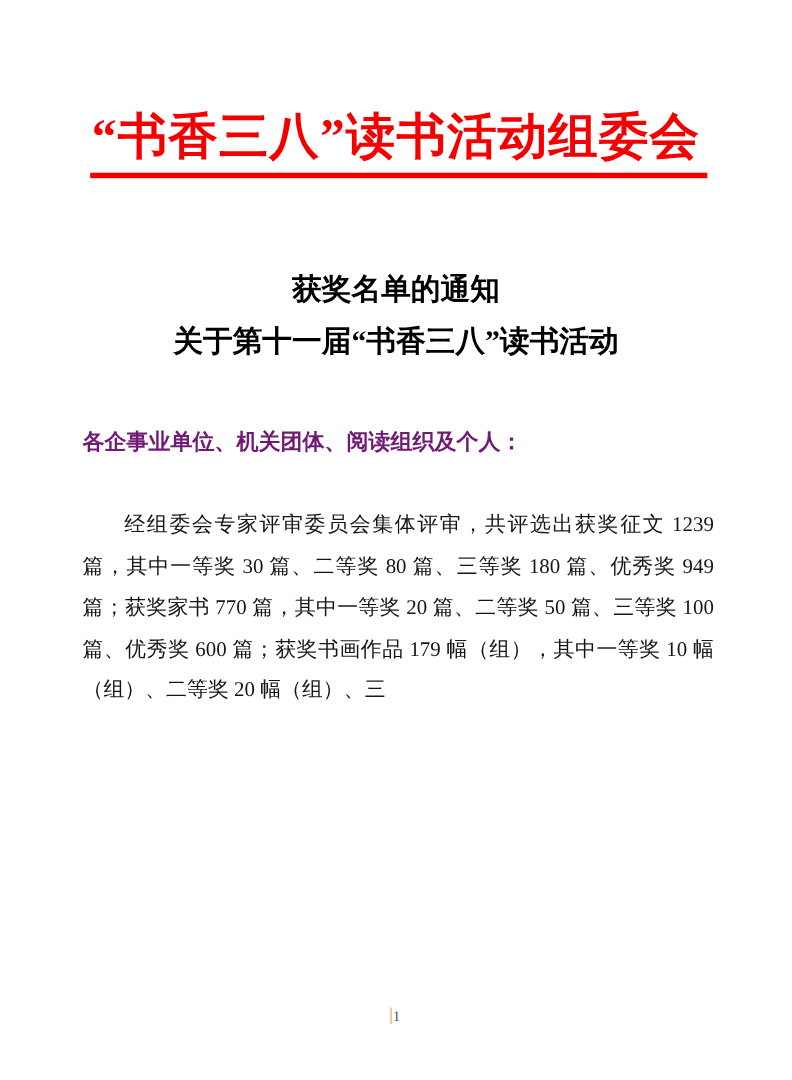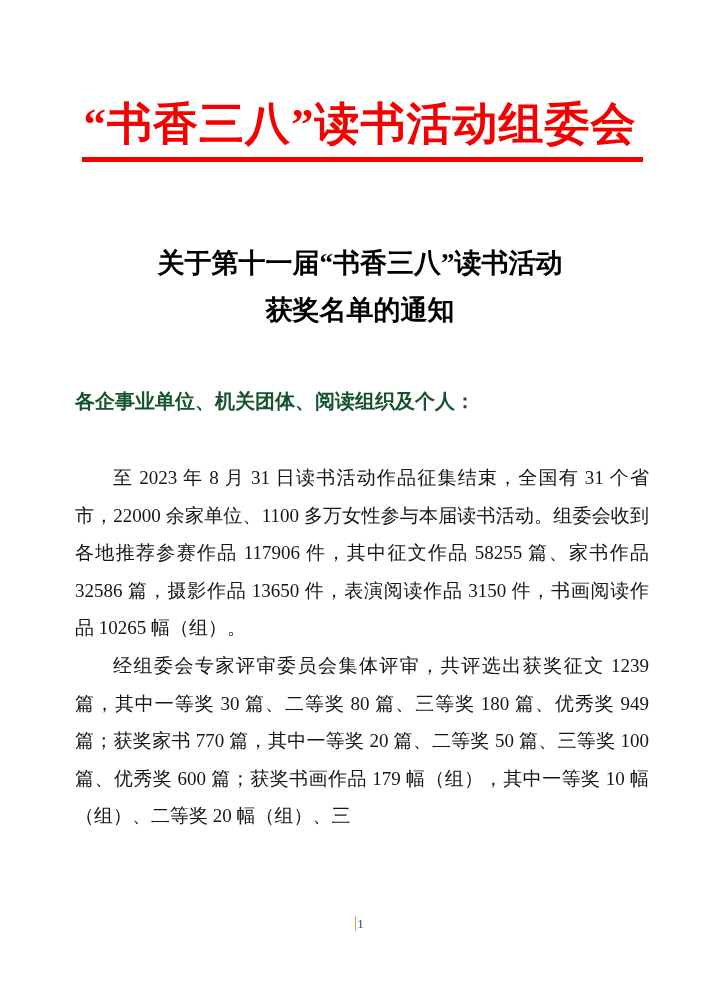--- a/index.html
+++ b/index.html
@@ -47,21 +47,21 @@
     line-height: 47px;
     color: #000000;
   }
   .salutation {
     position: absolute;
     top: 388px;
     left: 75px;
     width: 574px;
     font-size: 20px;
     font-weight: bold;
-    color: #14532d;
+    color: #701a75;
     font-family: "Liberation Sans", "DejaVu Sans", sans-serif;
   }
   .doc-body {
     position: absolute;
     top: 459px;
     left: 75px;
     width: 574px;
     font-size: 19px;
     line-height: 37.6px;
     text-align: justify;
@@ -89,28 +89,27 @@
 </head>
 <body>
 
 <div class="page">
 
   <div class="letterhead">“书香三八”读书活动组委会</div>
 
   <div class="letterhead-rule"></div>
 
   <div class="doc-title">
+    <div>获奖名单的通知</div>
     <div>关于第十一届“书香三八”读书活动</div>
-    <div>获奖名单的通知</div>
   </div>
 
   <div class="salutation">各企事业单位、机关团体、阅读组织及个人：</div>
 
   <div class="doc-body">
-    <p>至 2023 年 8 月 31 日读书活动作品征集结束，全国有 31 个省市，22000 余家单位、1100 多万女性参与本届读书活动。组委会收到各地推荐参赛作品 117906 件，其中征文作品 58255 篇、家书作品 32586 篇，摄影作品 13650 件，表演阅读作品 3150 件，书画阅读作品 10265 幅（组）。</p>
     <p>经组委会专家评审委员会集体评审，共评选出获奖征文 1239 篇，其中一等奖 30 篇、二等奖 80 篇、三等奖 180 篇、优秀奖 949 篇；获奖家书 770 篇，其中一等奖 20 篇、二等奖 50 篇、三等奖 100 篇、优秀奖 600 篇；获奖书画作品 179 幅（组），其中一等奖 10 幅（组）、二等奖 20 幅（组）、三</p>
   </div>
 
   <div class="page-number">
     <span>1</span>
   </div>
 
 </div>
 
 </body></html>

